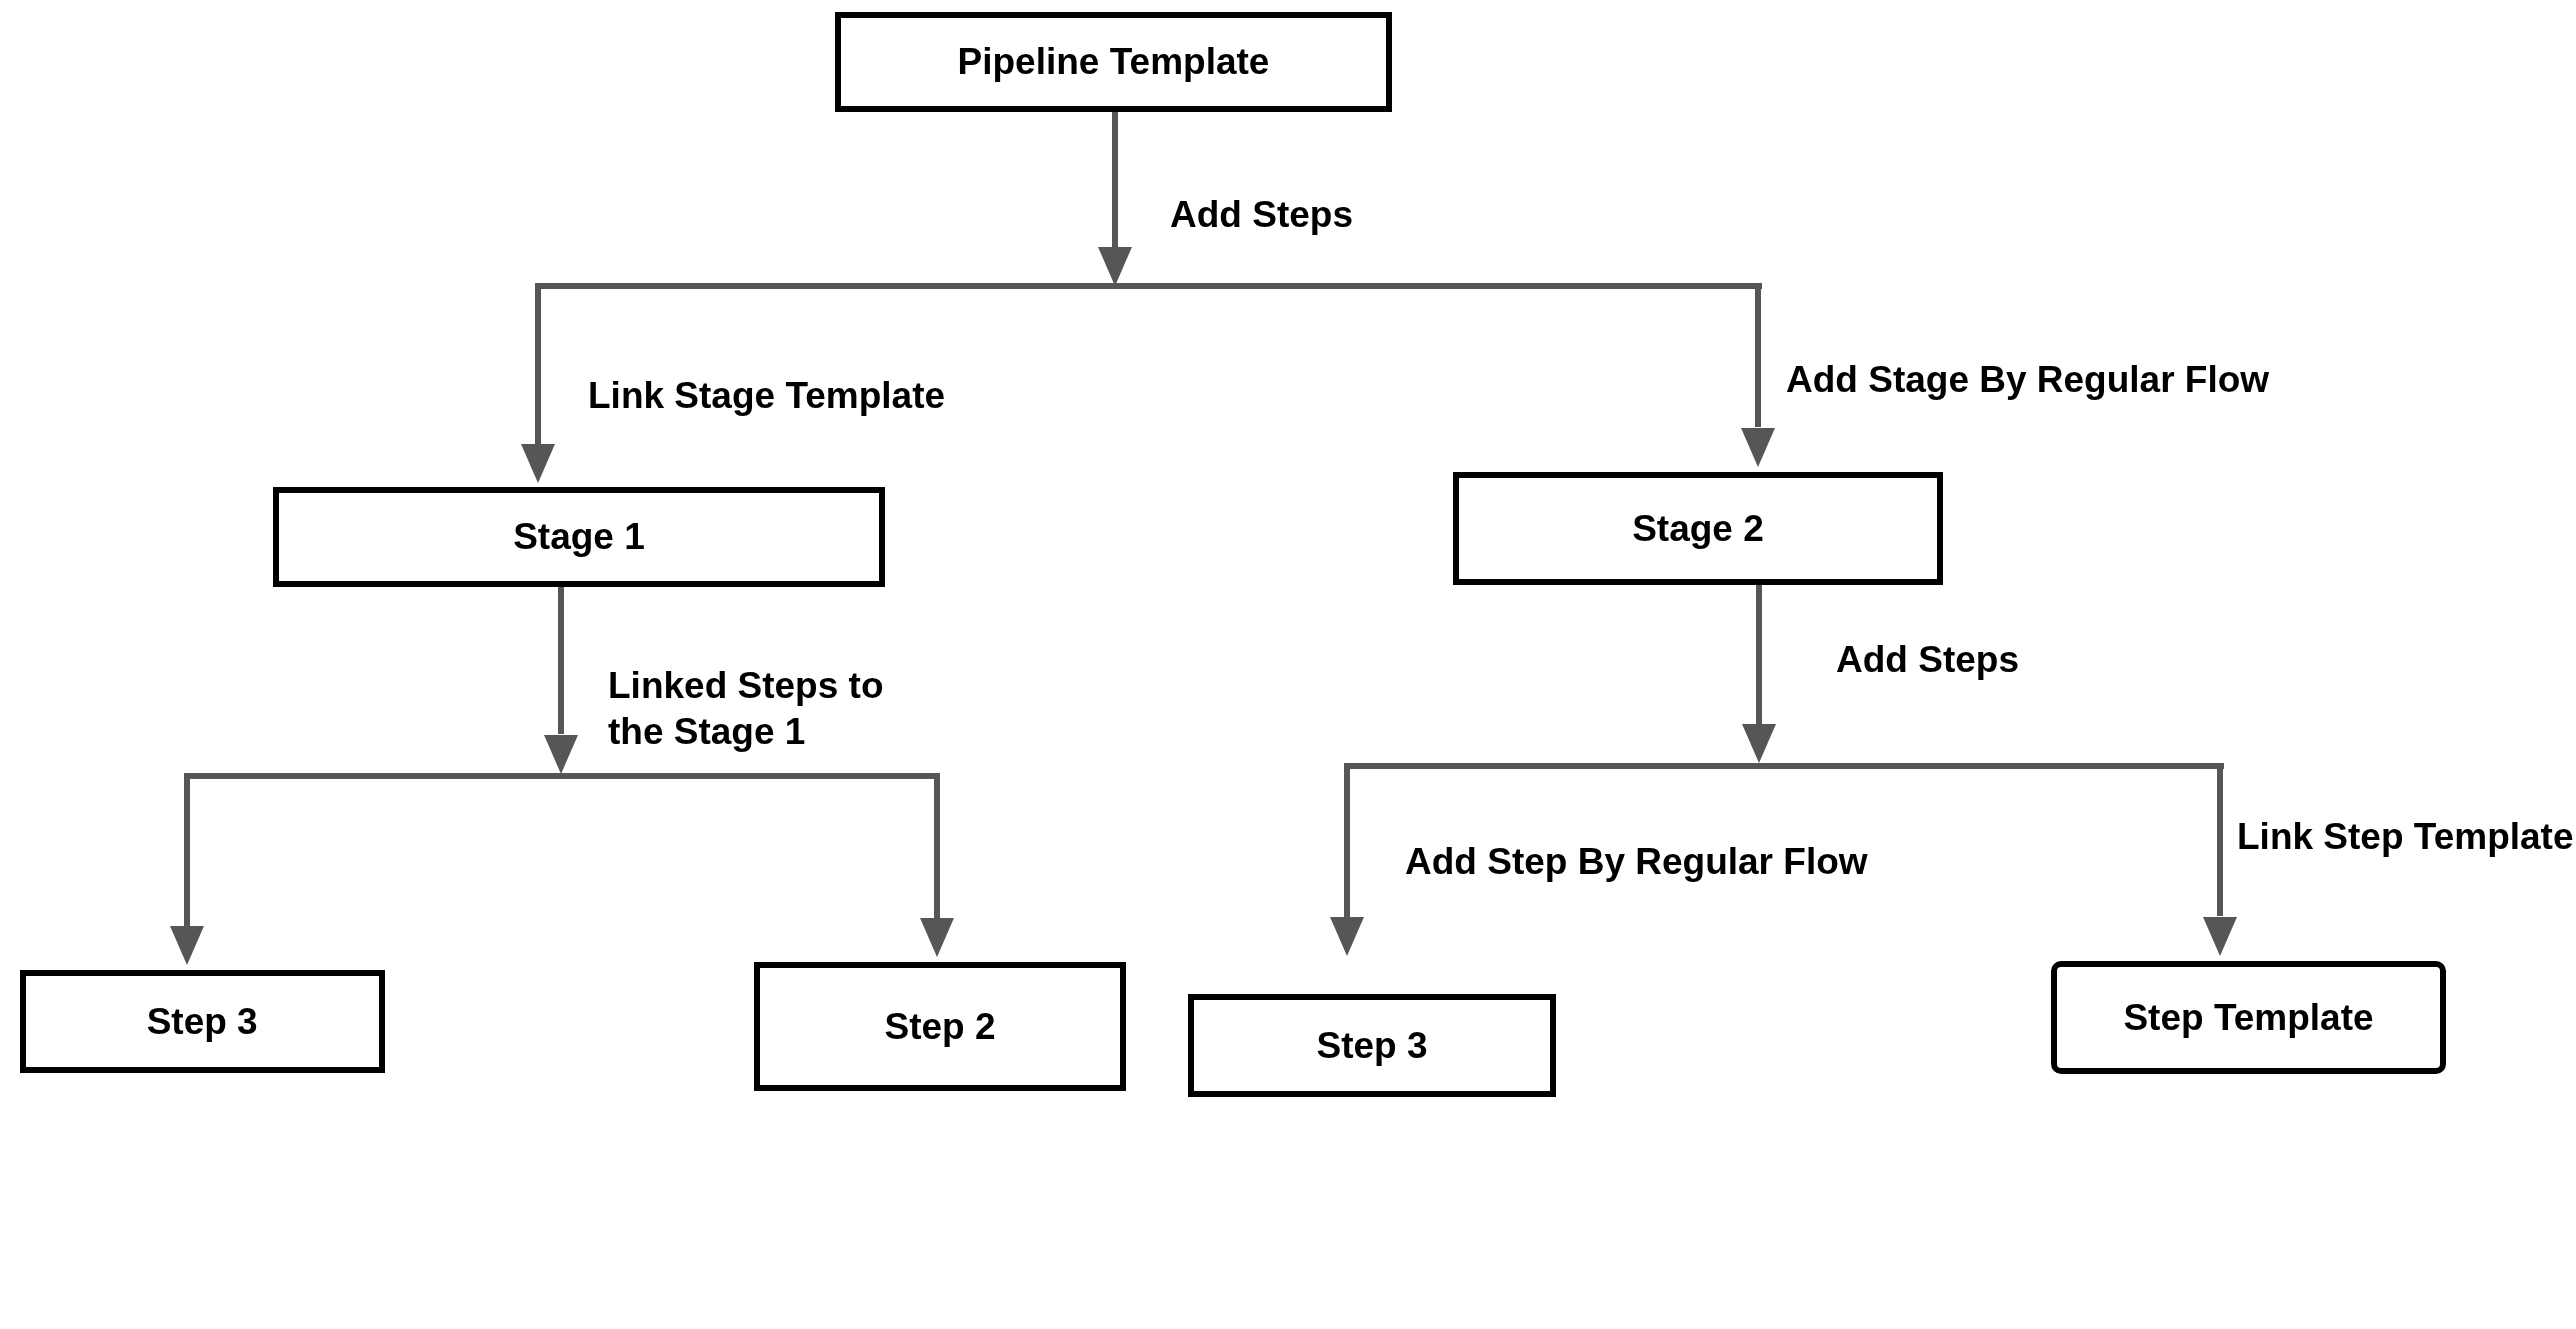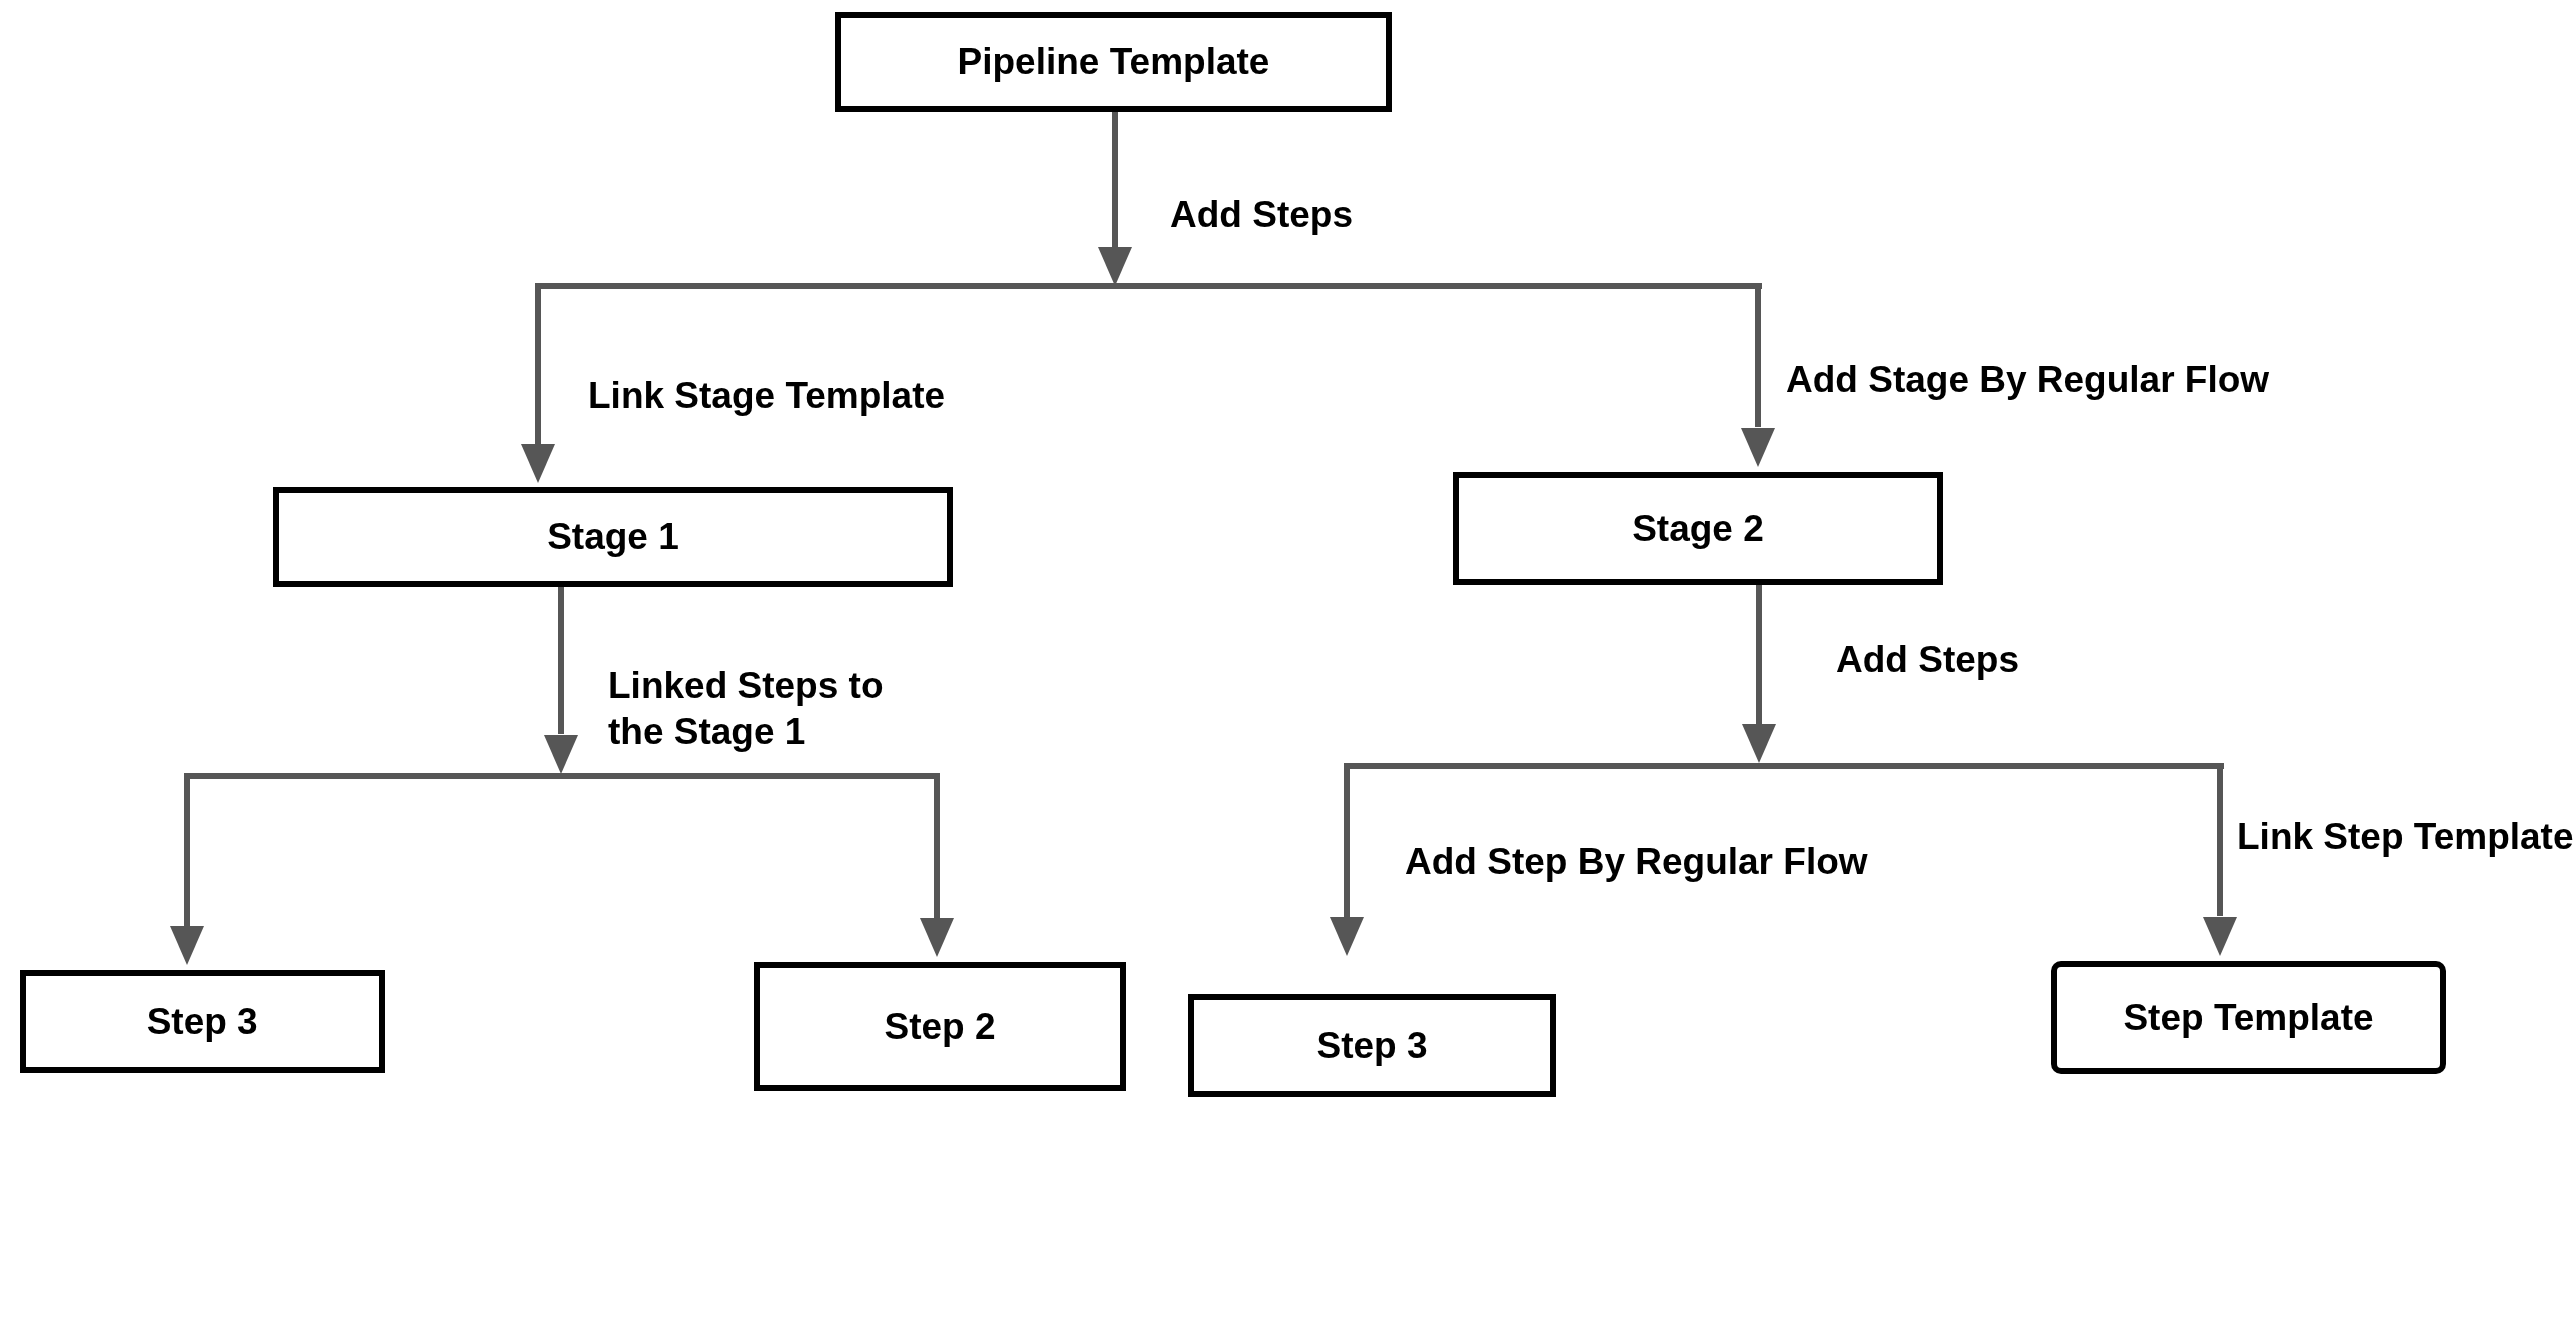--- a/index.html
+++ b/index.html
@@ -87,21 +87,21 @@
 the Stage 1</div>
   <div class="elabel" style="left:1786px;top:357px;">Add Stage By Regular Flow</div>
   <div class="elabel" style="left:1836px;top:637px;">Add Steps</div>
   <div class="elabel" style="left:1405px;top:839px;">Add Step By Regular Flow</div>
   <div class="elabel" style="left:2231px;top:814px;margin-left:6px;">Link Step Template</div>
 
   <div class="node" style="left:835px;top:11.5px;width:557px;height:100px;">
     <span>Pipeline Template</span>
   </div>
 
-  <div class="node" style="left:273px;top:487px;width:680px;height:100px;">
+  <div class="node" style="left:273px;top:487px;width:612px;height:100px;">
     <span>Stage 1</span>
   </div>
 
   <div class="node" style="left:1453px;top:472px;width:490px;height:113px;text-align:right;">
     <span>Stage 2</span>
   </div>
 
   <div class="node" style="left:19.7px;top:970px;width:365px;height:103px;">
     <span>Step 3</span>
   </div>

